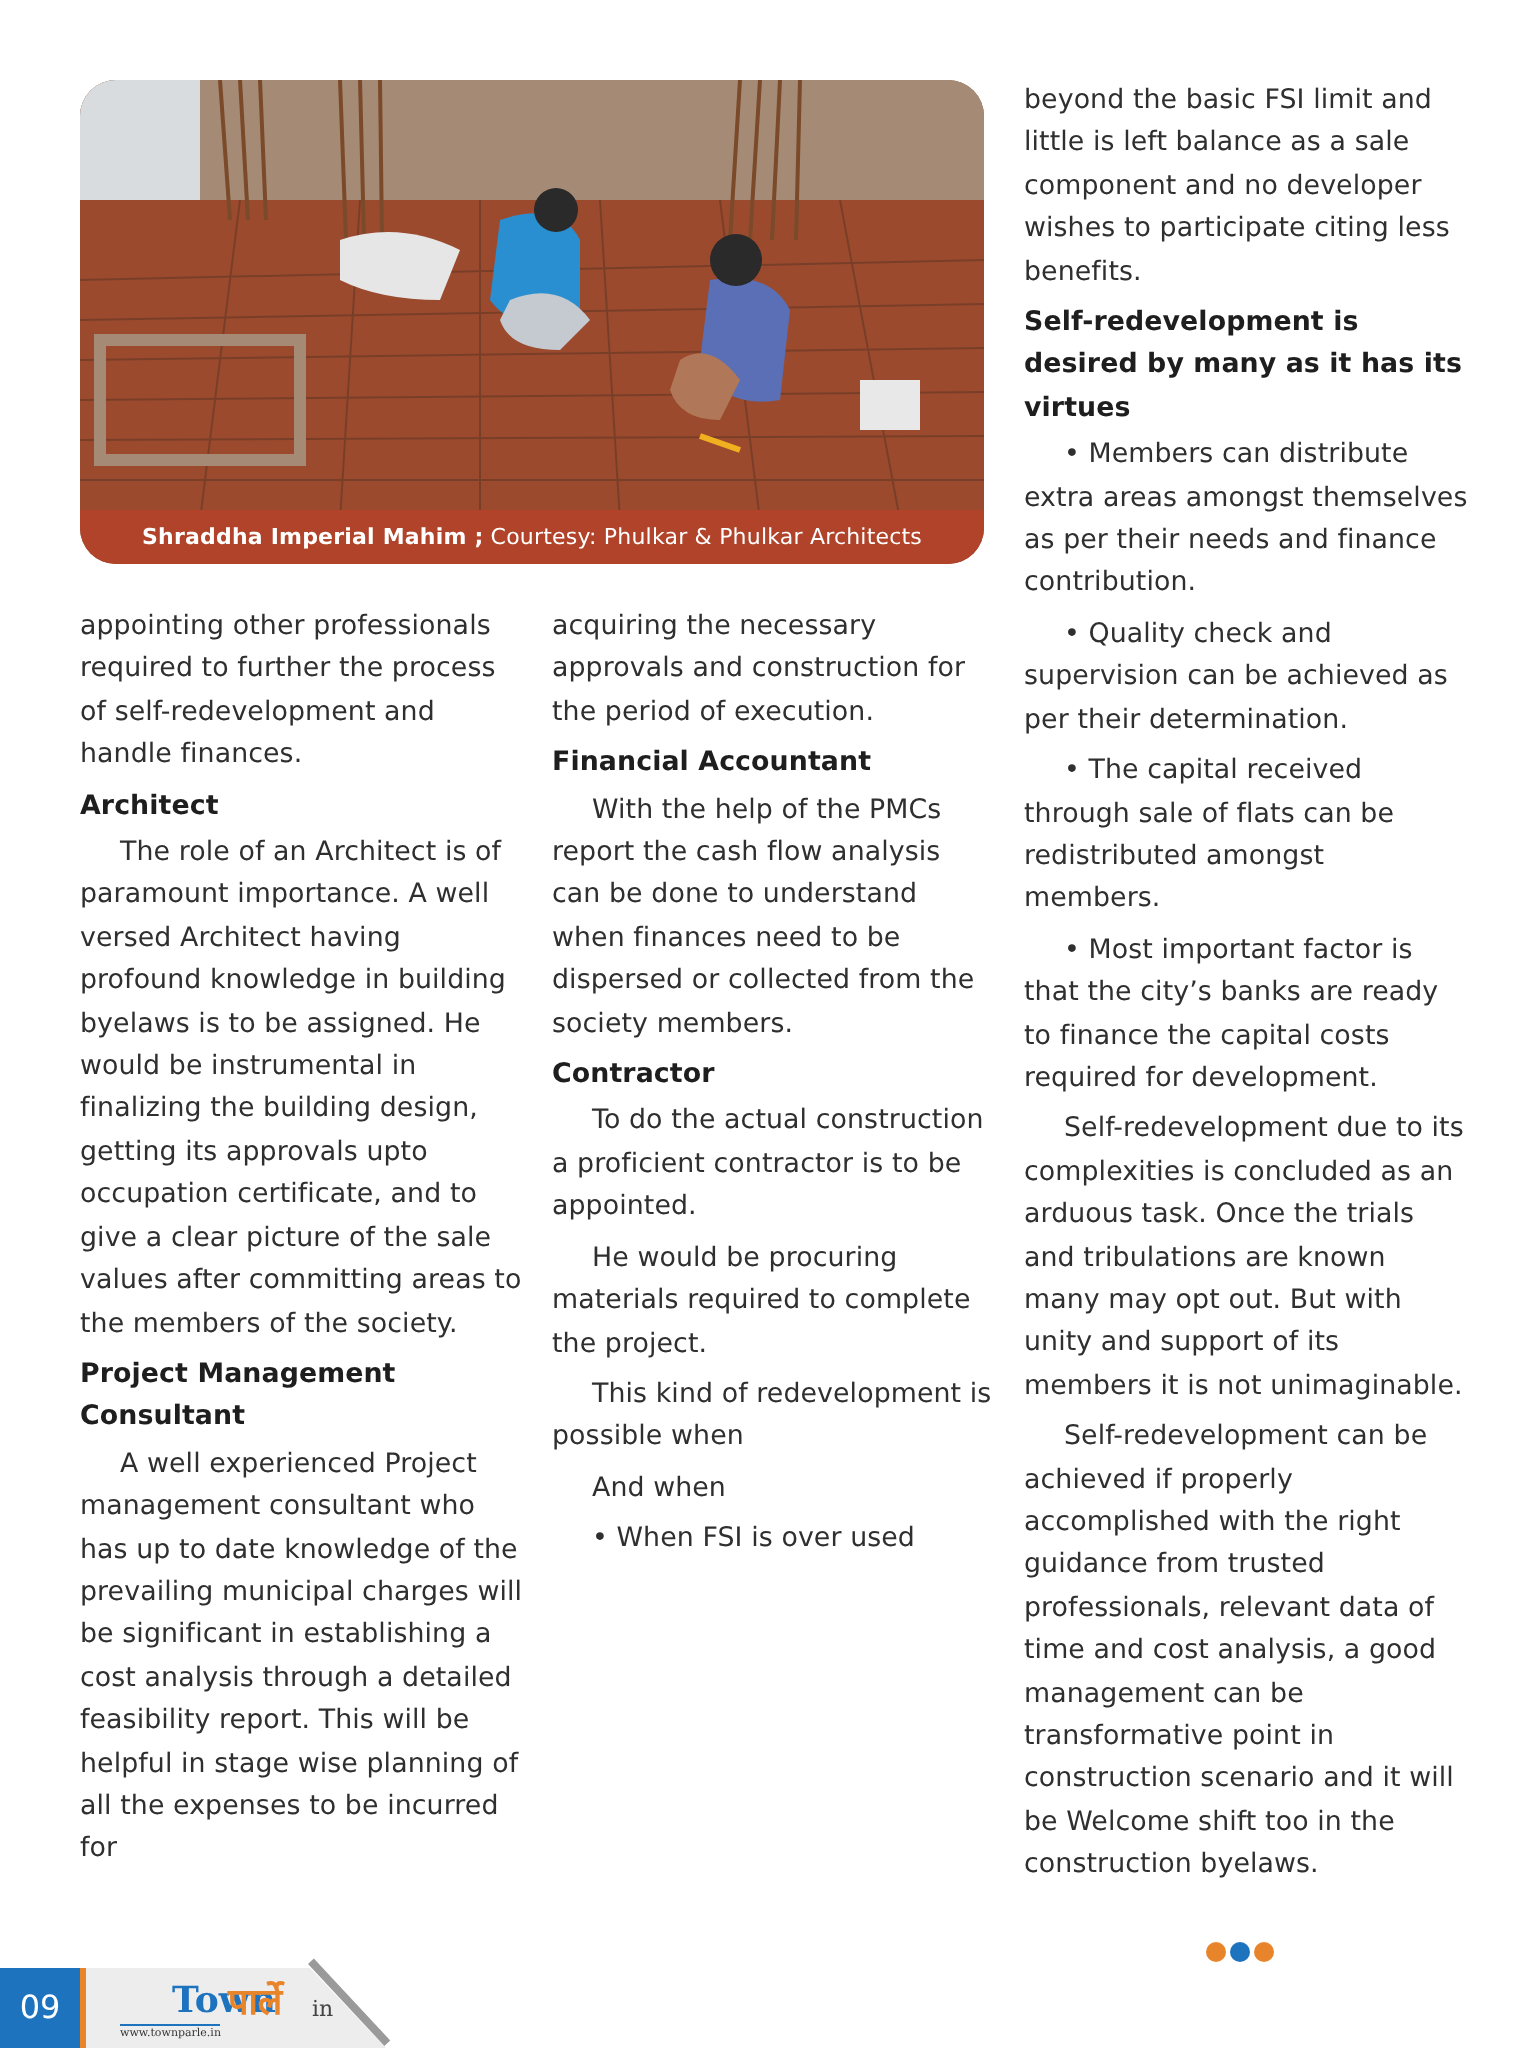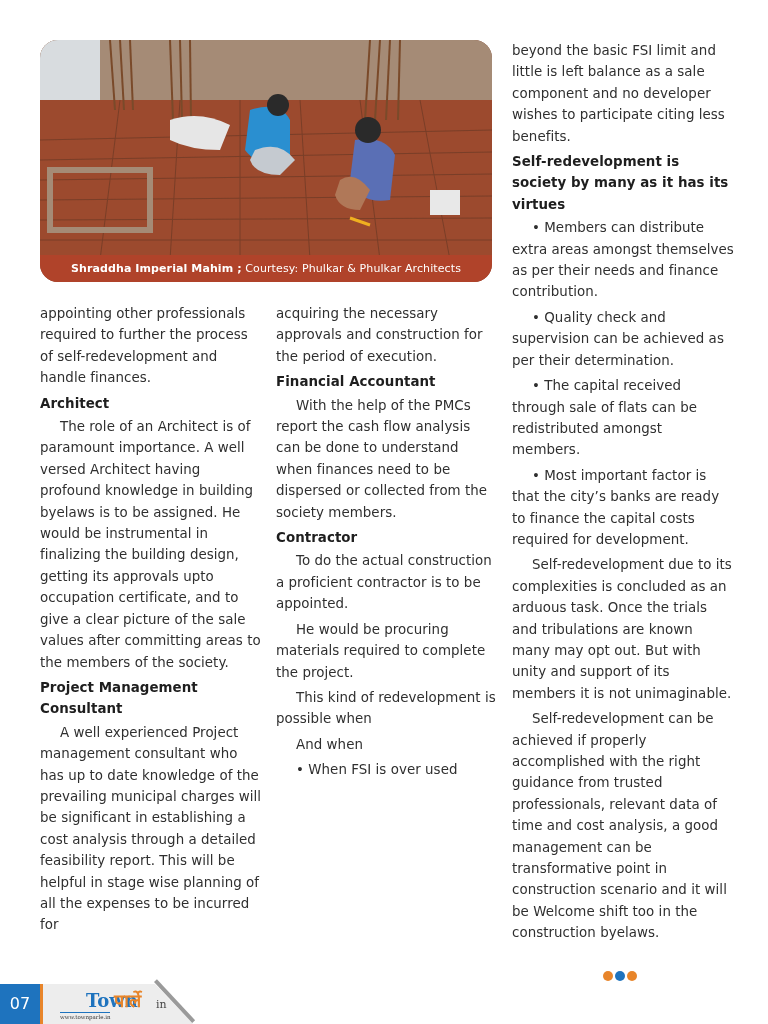--- a/index.html
+++ b/index.html
@@ -95,37 +95,37 @@
     <p class="ind">With the help of the PMCs report the cash flow analysis can be done to understand when finances need to be dispersed or collected from the society members.</p>
     <h4>Contractor</h4>
     <p class="ind"> To do the actual construction a proficient contractor is to be appointed.</p>
     <p class="ind">He would be procuring materials required to complete the project.</p>
     <p class="ind">This kind of redevelopment is possible when</p>
     <p class="ind">And when</p>
     <p class="bul"><span>•</span> <span>When FSI is over used</span></p>
   </div>
 <div class="col" id="col3">
     <p>beyond the basic FSI limit and little is left balance as a sale component and no developer wishes to participate citing less benefits.</p>
-    <h4>Self-redevelopment is society by many as it has its virtues</h4>
+    <h4>Self-redevelopment is desired by many as it has its virtues</h4>
     <p class="bul"><span>•</span> <span>Members can distribute extra areas amongst themselves as per their needs and finance contribution.</span></p>
     <p class="bul"><span>•</span> <span>Quality check and supervision can be achieved as per their determination.</span></p>
     <p class="bul"><span>•</span> <span>The capital received through sale of flats can be redistributed amongst members.</span></p>
     <p class="bul"><span>•</span> <span>Most important factor is that the city’s banks are ready to finance the capital costs required for development.</span></p>
     <p class="ind">Self-redevelopment due to its complexities is concluded as an arduous task. Once the trials and tribulations are known many may opt out. But with unity and support of its members it is not unimaginable.</p>
     <p class="ind">Self-redevelopment can be achieved if properly accomplished with the right guidance from trusted professionals, relevant data of time and cost analysis, a good management can be transformative point in construction scenario and it will be Welcome shift too in the construction byelaws.</p>
   </div>
 
 <div class="dots">
   <span class="dot" style="background: rgb(232, 133, 42);"></span>
   <span class="dot" style="background: rgb(30, 115, 190);"></span>
   <span class="dot" style="background: rgb(232, 133, 42);"></span>
 </div>
 
 <div class="footer">
-  <div class="pagenum">07</div>
+  <div class="pagenum">09</div>
   <div class="orangebar"></div>
   <div class="tab"></div>
   <div class="tabedge"></div>
   <div class="logo">
     <span class="town">Town</span>
     <span class="deva">पार्ले</span>
     <span class="in">in</span>
     <span class="url">www.townparle.in</span>
   </div>
 </div>

